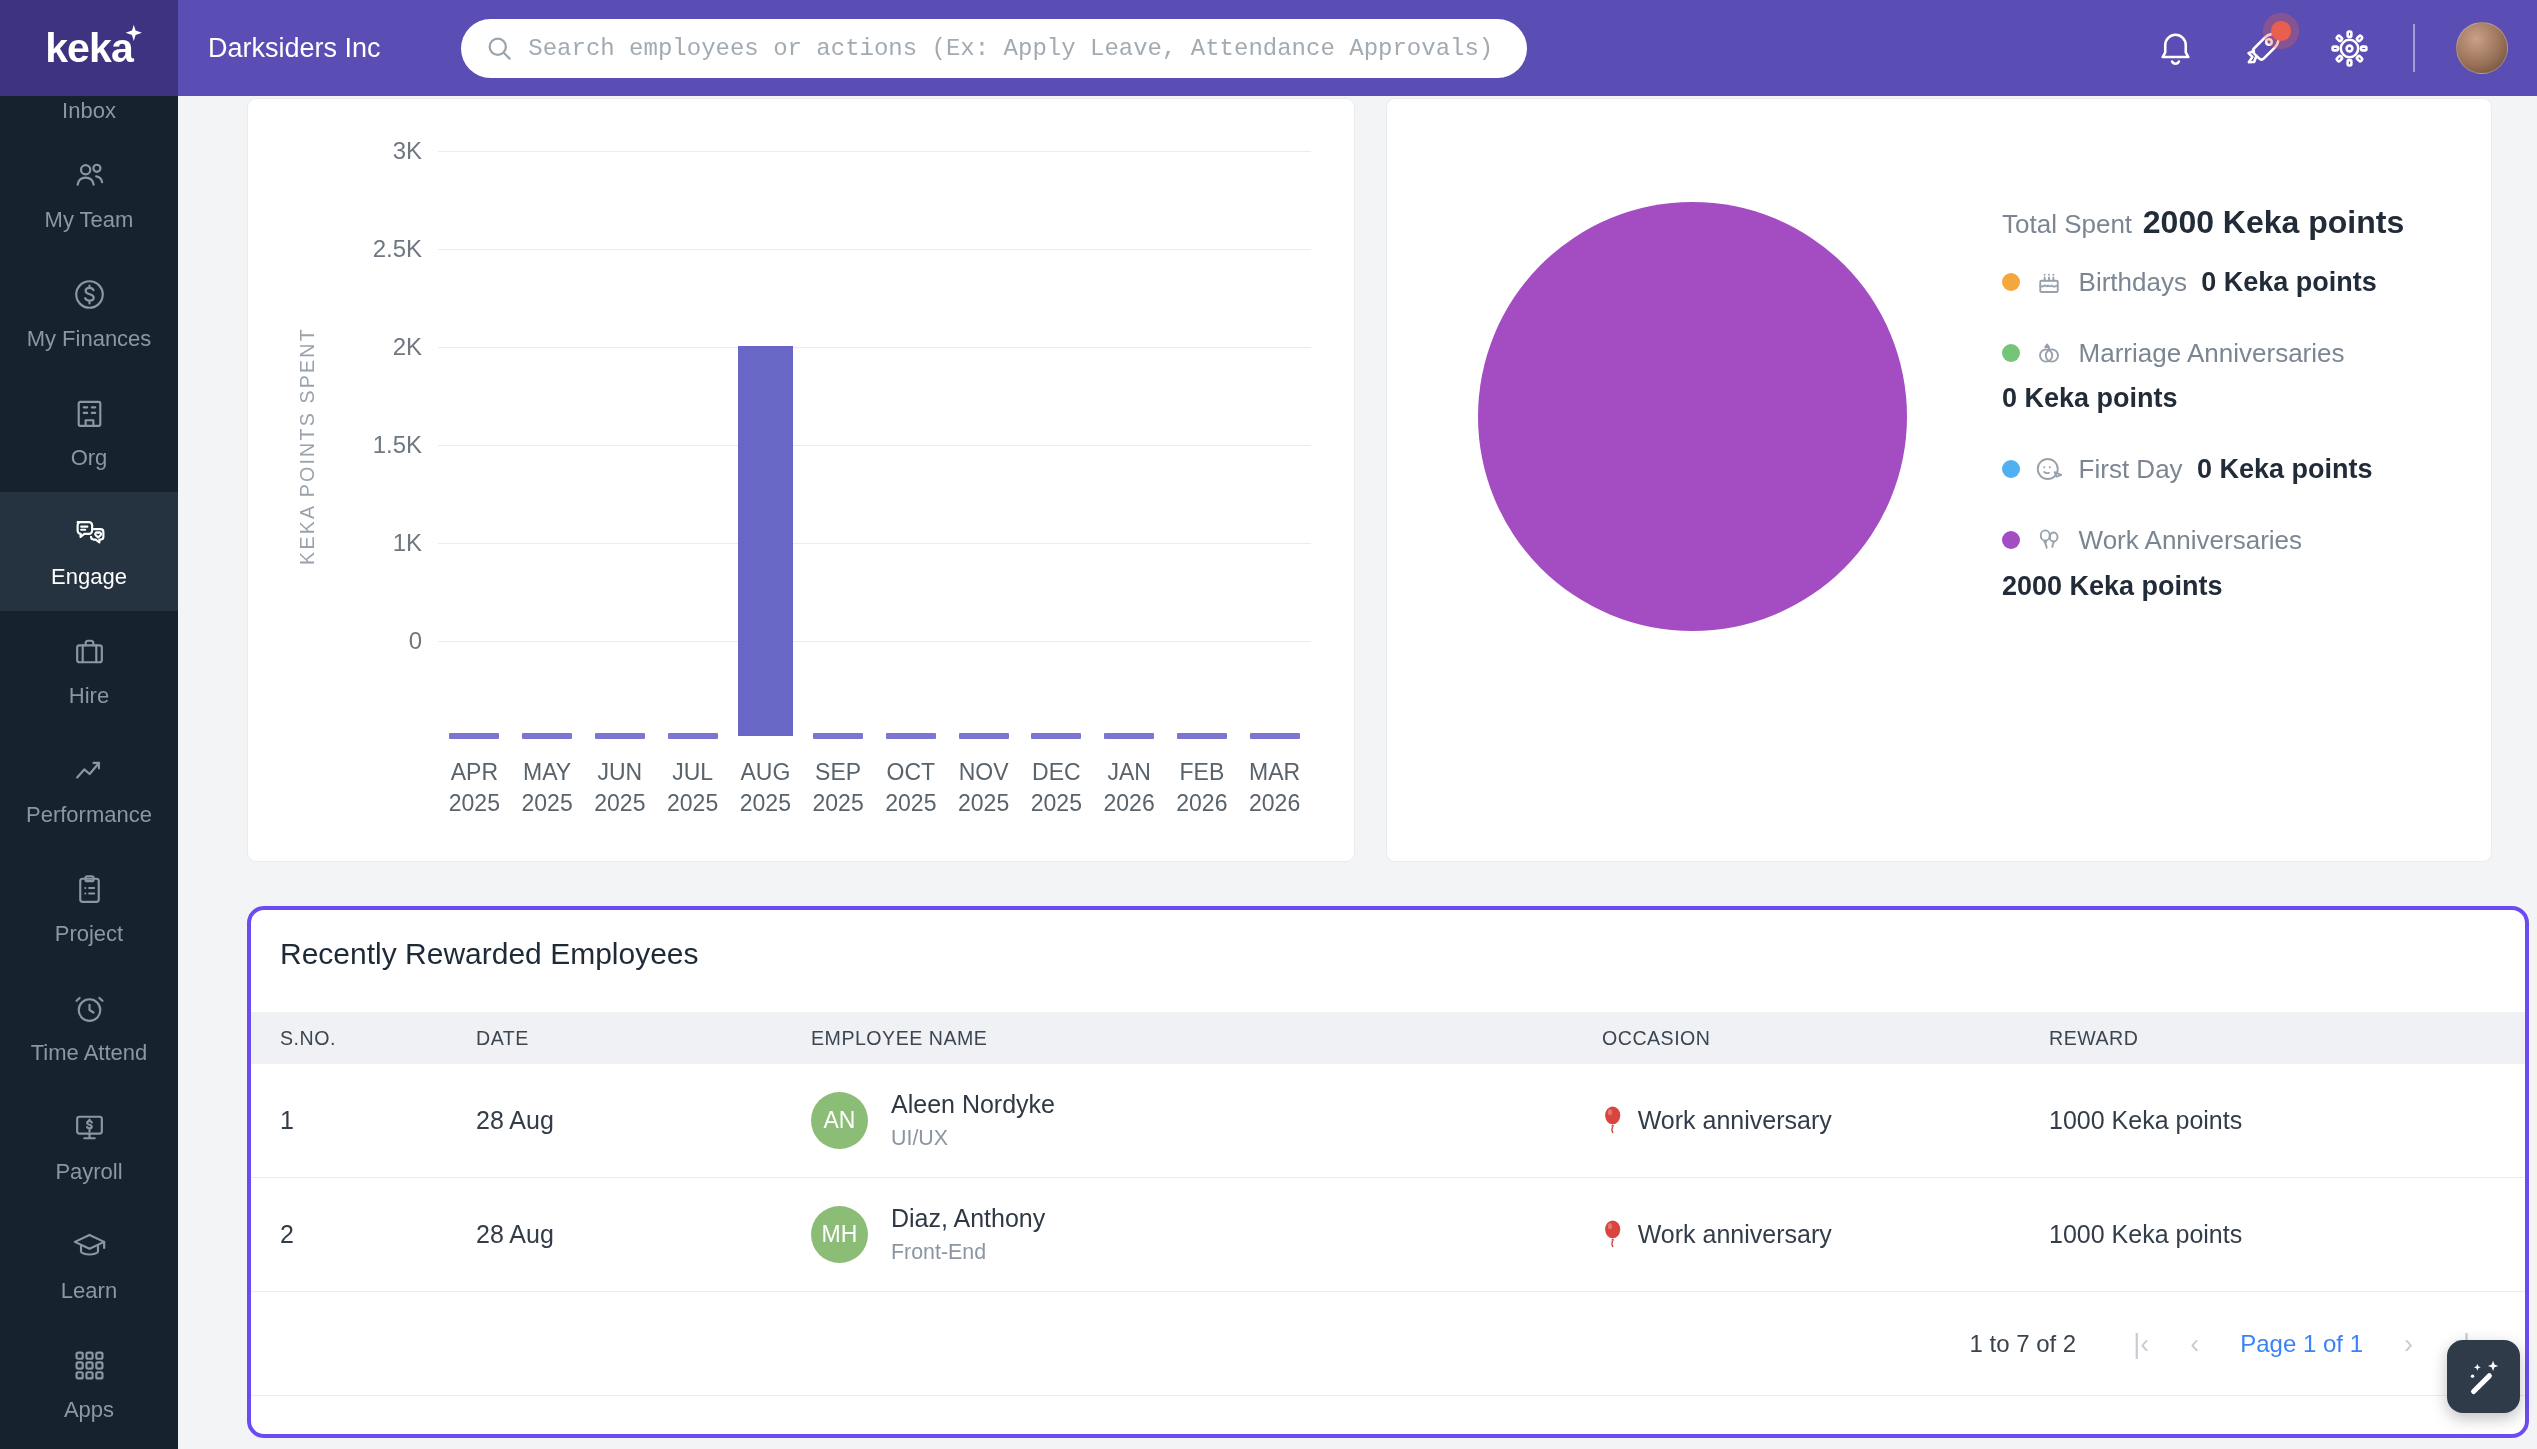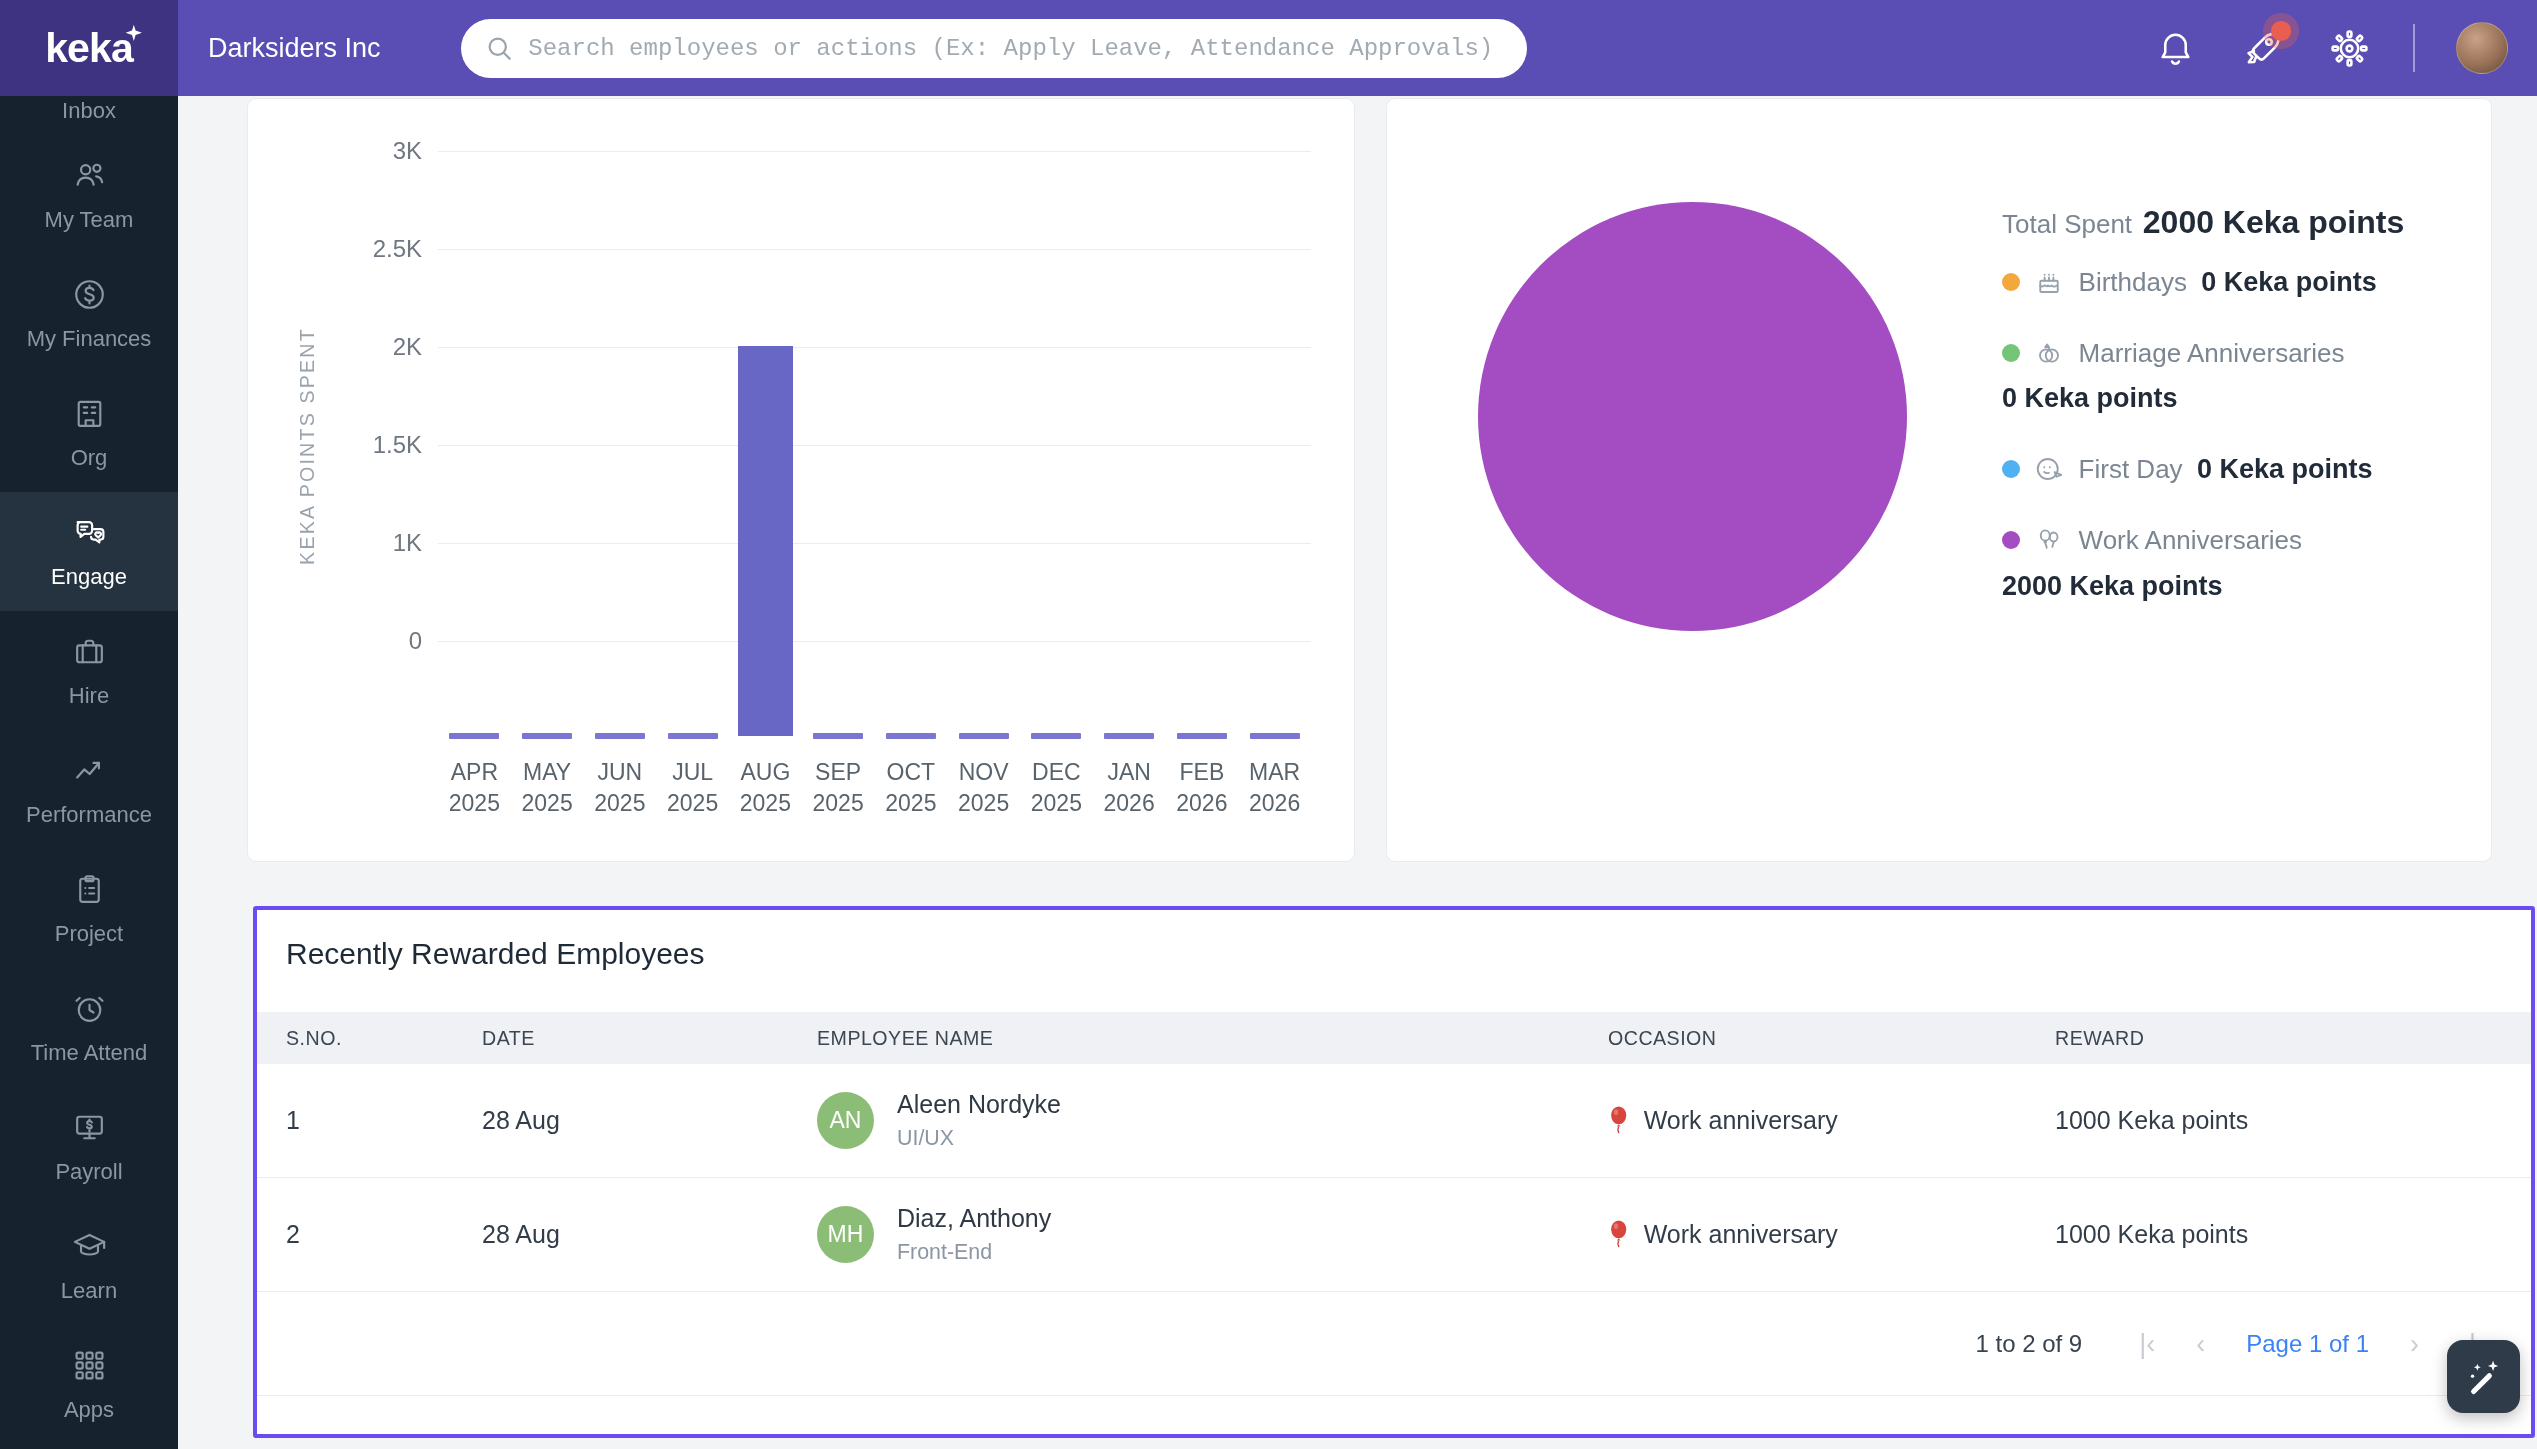--- a/index.html
+++ b/index.html
@@ -57,21 +57,21 @@
   .total{font-size:26px;color:#7b8692;margin-bottom:25px}
   .total b{font-size:32px;color:#222c38;font-weight:700;margin-left:10.7px}
   .legend-row{display:flex;flex-wrap:wrap;align-items:center;column-gap:14.3px;row-gap:14.3px;margin-bottom:39px;font-size:26px}
   .dot{width:18px;height:18px;border-radius:50%;flex:0 0 auto}
   .licon{height:32px;display:flex;align-items:center}
   .licon svg{width:30px;height:30px;stroke:#97a1ab;fill:none;stroke-width:1.5;stroke-linecap:round;stroke-linejoin:round}
   .llabel{color:#7b8692}
   .lvalue{color:#222c38;font-weight:700;font-size:27px}
 
   
-  .table-card{position:absolute;left:253px;top:906px;width:2282px;height:532px;background:#fff;border:4.5px solid #6c4cf1;border-radius:3px;z-index:4}
+  .table-card{position:absolute;left:247px;top:906px;width:2282px;height:532px;background:#fff;border:4.5px solid #6c4cf1;border-radius:17px;z-index:4}
   .table-title{margin:27px 0 0 29px;font-size:30px;color:#1f2a37;font-weight:500}
   .thead{position:absolute;top:102px;left:0;right:0;height:52px;background:#f0f1f4;display:flex;align-items:center;font-size:19.6px;color:#3c4653;letter-spacing:0.5px}
   .c1{flex:0 0 225px;padding-left:29px}
   .c2{flex:0 0 335px}
   .c3{flex:0 0 791px;display:flex;align-items:center}
   .c4{flex:0 0 447px;display:flex;align-items:center;gap:14.3px}
   .c5{flex:1}
   .tbody{position:absolute;top:154px;left:0;right:0}
   .trow{display:flex;align-items:center;height:114px;border-bottom:0.9px solid #eaecef;font-size:25px;color:#333d49;background:#fff}
   .avt{width:57px;height:57px;border-radius:50%;background:#8cbd77;color:#fff;display:inline-flex;align-items:center;justify-content:center;font-size:23px;margin-right:23px;flex:0 0 auto}
@@ -529,21 +529,21 @@
               <ellipse cx="9" cy="7" rx="2.4" ry="3.4" fill="#e8857c" opacity=".75"></ellipse>
               <path d="M12 20.5l-2 2.6h4z" fill="#d8453e"></path>
               <path d="M12 23.4c-1.6 3-1.6 4.2.4 7" stroke="#c4433c" stroke-width="1.4" fill="none"></path>
             </svg>
             <span>Work anniversary</span>
           </span>
           <span class="c5">1000 Keka points</span>
         </div>
       </div>
     <div class="tfoot">
-      <span>1 to 2 of 9</span>
+      <span>1 to 7 of 2</span>
       <span class="pg">
         <span>|‹</span>
         <span>‹</span>
         <span class="pgtext">Page 1 of 1</span>
         <span>›</span>
         <span>›|</span>
       </span>
     </div>
     <div class="foot-line"></div>
   </section>

